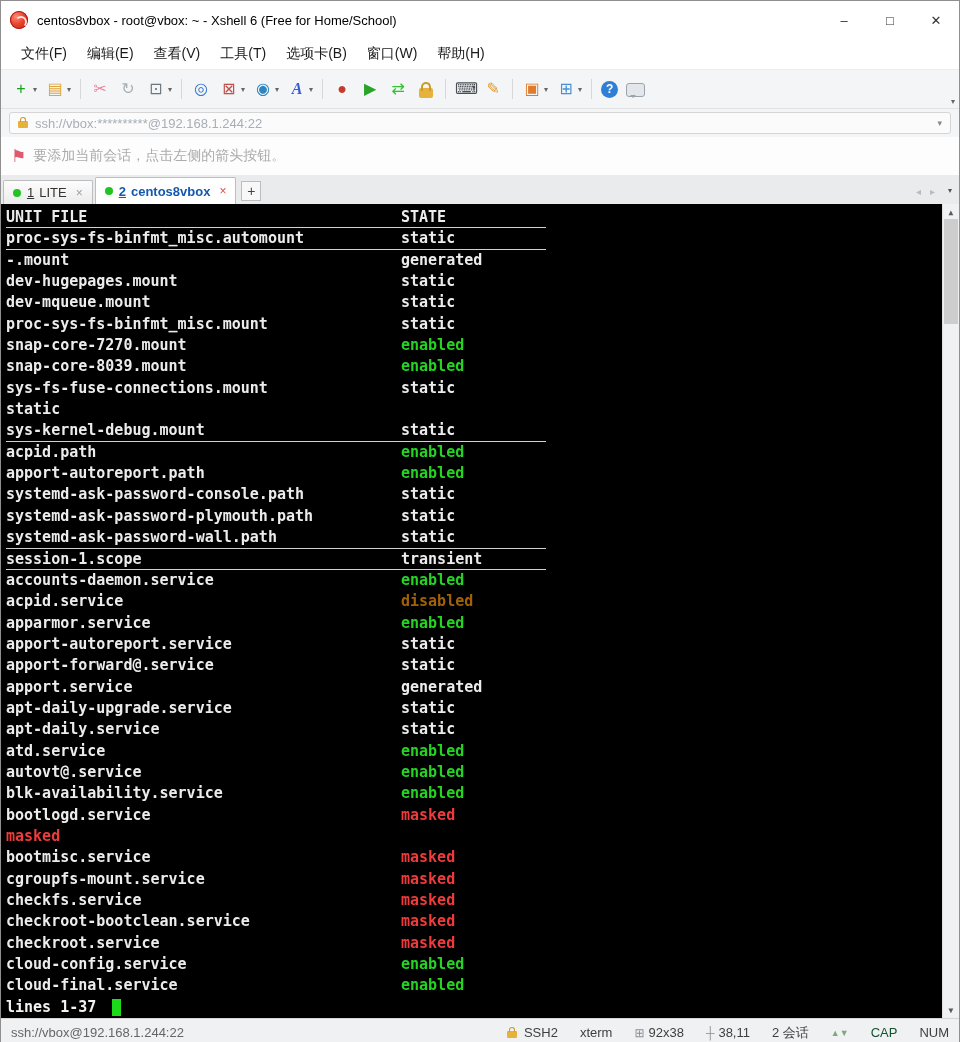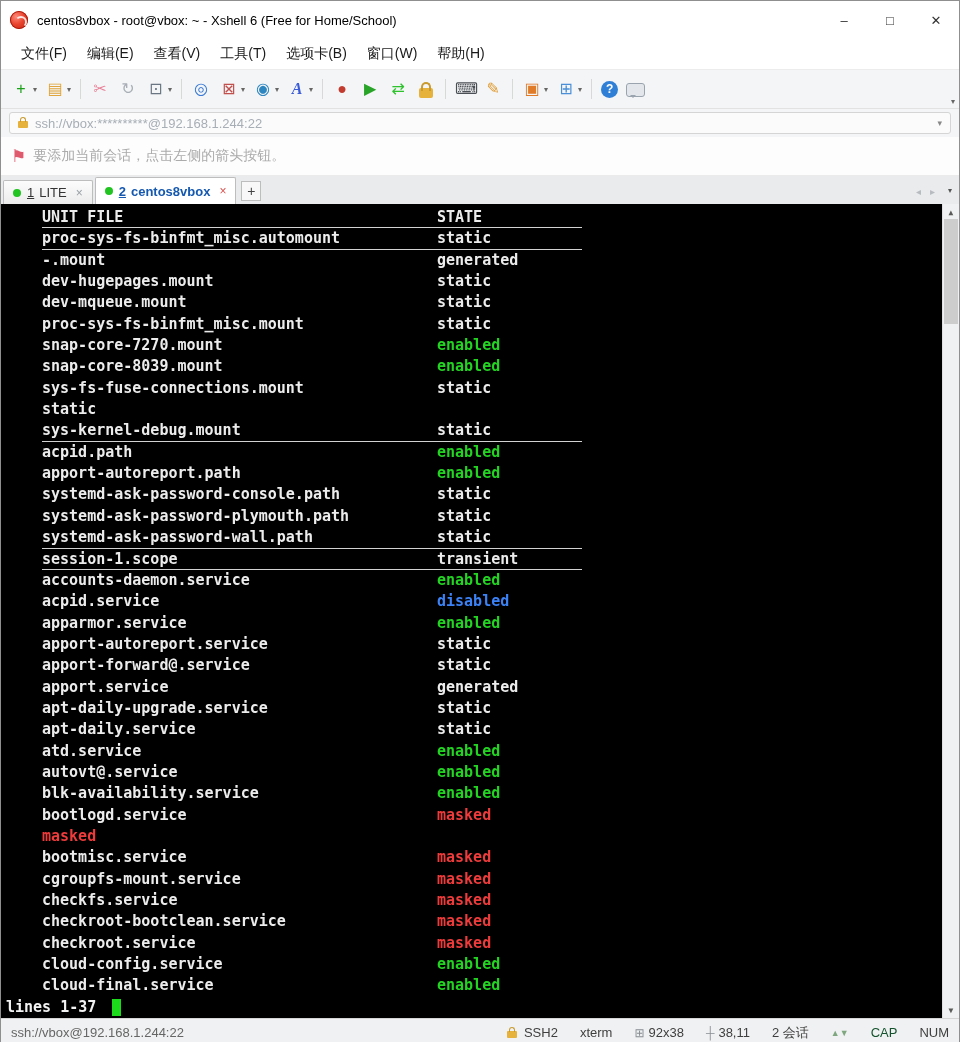--- a/index.html
+++ b/index.html
@@ -60,21 +60,21 @@
   .tab.active .tab-close{color:#d9534f;}
   .tab-add{width:20px;height:20px;border:1px solid #bdbdbd;background:#f8f8f8;display:flex;align-items:center;justify-content:center;
     margin-left:3px;margin-bottom:3px;font-size:14px;color:#444;box-sizing:border-box;}
   .tab-nav{position:absolute;right:24px;bottom:7px;color:#b8bcc0;font-size:10px;display:flex;gap:9px;}
   .tab-menu-caret{position:absolute;right:7px;bottom:9px;font-size:8px;color:#555;}
 
   
   .terminal{flex:0 0 814px;background:#000;position:relative;font-family:"DejaVu Sans Mono",monospace;
     font-weight:bold;font-size:15px;overflow:hidden;}
   .term-content{position:absolute;left:5px;top:3px;}
-  .trow{display:flex;height:21.35px;line-height:21.35px;width:540px;color:#ececec;box-sizing:border-box;white-space:pre;margin-left:36px;}
+  .trow{display:flex;height:21.35px;line-height:21.35px;width:540px;color:#ececec;box-sizing:border-box;white-space:pre;}
   .trow.u{border-bottom:1px solid #d2d2d2;}
   .trow .unit{flex:0 0 395px;overflow:hidden;}
   .prompt-row{height:21.35px;line-height:21.35px;color:#f2f2f2;display:flex;align-items:center;gap:15px;}
   .cursor{width:9px;height:17px;background:#1bdb1b;display:inline-block;margin-left:1px;}
 
   .scrollbar{position:absolute;right:0;top:0;width:17px;height:814px;background:#f0f1f2;border-left:1px solid #e0e0e0;box-sizing:border-box;}
   .sb-arrow{height:16px;display:flex;align-items:center;justify-content:center;font-size:8px;color:#5a5a5a;}
   .sb-arrow.down{position:absolute;bottom:0;left:0;right:0;}
   .sb-thumb{position:absolute;top:15px;left:1px;width:14px;height:105px;background:#cdcdcd;}
 
@@ -235,21 +235,21 @@
         <div class="trow"><span class="unit">sys-fs-fuse-connections.mount</span><span class="state" style="color: rgb(236, 236, 236);">static</span></div>
         <div class="trow"><span class="state" style="color: rgb(236, 236, 236);">static</span></div>
         <div class="trow u"><span class="unit">sys-kernel-debug.mount</span><span class="state" style="color: rgb(236, 236, 236);">static</span></div>
         <div class="trow"><span class="unit">acpid.path</span><span class="state" style="color: rgb(35, 212, 35);">enabled</span></div>
         <div class="trow"><span class="unit">apport-autoreport.path</span><span class="state" style="color: rgb(35, 212, 35);">enabled</span></div>
         <div class="trow"><span class="unit">systemd-ask-password-console.path</span><span class="state" style="color: rgb(236, 236, 236);">static</span></div>
         <div class="trow"><span class="unit">systemd-ask-password-plymouth.path</span><span class="state" style="color: rgb(236, 236, 236);">static</span></div>
         <div class="trow u"><span class="unit">systemd-ask-password-wall.path</span><span class="state" style="color: rgb(236, 236, 236);">static</span></div>
         <div class="trow u"><span class="unit">session-1.scope</span><span class="state" style="color: rgb(236, 236, 236);">transient</span></div>
         <div class="trow"><span class="unit">accounts-daemon.service</span><span class="state" style="color: rgb(35, 212, 35);">enabled</span></div>
-        <div class="trow"><span class="unit">acpid.service</span><span class="state" style="color: #3b82f6;">disabled</span></div>
+        <div class="trow"><span class="unit">acpid.service</span><span class="state" style="color: #a16207;">disabled</span></div>
         <div class="trow"><span class="unit">apparmor.service</span><span class="state" style="color: rgb(35, 212, 35);">enabled</span></div>
         <div class="trow"><span class="unit">apport-autoreport.service</span><span class="state" style="color: rgb(236, 236, 236);">static</span></div>
         <div class="trow"><span class="unit">apport-forward@.service</span><span class="state" style="color: rgb(236, 236, 236);">static</span></div>
         <div class="trow"><span class="unit">apport.service</span><span class="state" style="color: rgb(236, 236, 236);">generated</span></div>
         <div class="trow"><span class="unit">apt-daily-upgrade.service</span><span class="state" style="color: rgb(236, 236, 236);">static</span></div>
         <div class="trow"><span class="unit">apt-daily.service</span><span class="state" style="color: rgb(236, 236, 236);">static</span></div>
         <div class="trow"><span class="unit">atd.service</span><span class="state" style="color: rgb(35, 212, 35);">enabled</span></div>
         <div class="trow"><span class="unit">autovt@.service</span><span class="state" style="color: rgb(35, 212, 35);">enabled</span></div>
         <div class="trow"><span class="unit">blk-availability.service</span><span class="state" style="color: rgb(35, 212, 35);">enabled</span></div>
         <div class="trow"><span class="unit">bootlogd.service</span><span class="state" style="color: rgb(238, 59, 59);">masked</span></div>

